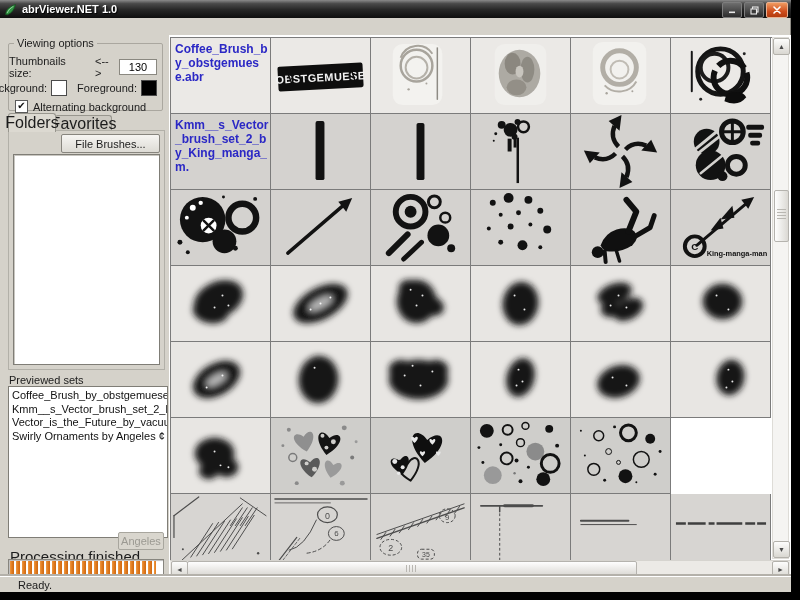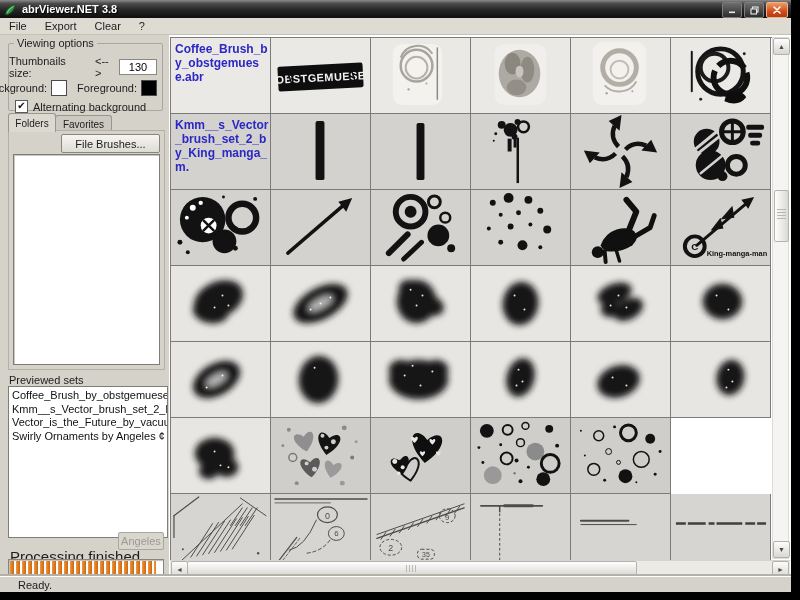--- a/index.html
+++ b/index.html
@@ -30,21 +30,21 @@
   .vo-row{position:absolute;right:5px;font-size:11px;color:#1c1c1c;display:flex;align-items:center}
   #thumb-row{top:11px}
   #thumb-input{width:36px;height:14px;border:1px solid #8a8880;font-size:11px;text-align:center;
     margin-left:4px;padding:0;background:#fff;font-family:"Liberation Sans",sans-serif}
   #color-row{top:36px}
   .swatch{width:14px;height:14px;border:1px solid #4a4a4a;margin:0 10px 0 4px}
   #check-row{position:absolute;left:6px;top:56px;display:flex;align-items:center;font-size:11px;color:#1c1c1c}
   #alt-check{width:11px;height:11px;background:#fff;border:1px solid #5a5a5a;font-size:10px;line-height:10px;
     text-align:center;margin-right:5px;color:#111}
   
-  .tab{position:absolute;font-size:10px;color:#1c1c1c;display:flex;align-items:center;justify-content:center;
+  .tab{position:absolute;font-size:16px;color:#1c1c1c;display:flex;align-items:center;justify-content:center;
     border:1px solid #98968e;border-bottom:none;border-radius:3px 3px 0 0;background:#ccc9c1}
   #tab-folders{left:8px;top:78px;width:46px;height:18px;background:#dcd9d1;z-index:3}
   #tab-favorites{left:55px;top:80px;width:55px;height:16px}
   #tab-panel{position:absolute;left:8px;top:95px;width:155px;height:238px;border:1px solid #b2b0a8;background:#d5d2ca}
   #load-btn{position:absolute;right:4px;top:3px;width:97px;height:17px;font-size:11px;color:#1c1c1c;
     background:linear-gradient(#f6f5f2,#dddbd5);border:1px solid #87857e;border-radius:2px;
     display:flex;align-items:center;justify-content:center}
   #folder-tree{position:absolute;left:4px;top:23px;right:4px;bottom:4px;background:#fff;
     border:1px solid #7f7d76;box-shadow:inset 1px 1px 0 #c9c7c1}
   
@@ -95,47 +95,41 @@
 </head>
 <body>
 
 <div id="window">
 
   <div id="titlebar">
     <svg id="app-icon" viewBox="0 0 13 13">
       <path d="M1.5,11.5 Q2,4.5 11.5,1.5 Q10,9 3.5,11.8 Z" fill="#2f9441" stroke="#17511f" stroke-width="0.8"></path>
       <path d="M3,10 Q5,5.5 9.5,3.2" stroke="#bfe8c4" stroke-width="0.7" fill="none"></path>
     </svg>
-    <span id="title-text">abrViewer.NET 3.8</span>
+    <span id="title-text">abrViewer.NET 1.0</span>
     <div id="winbtns">
       <div class="winbtn">
         <svg width="8" height="8" viewBox="0 0 8 8">
             <rect x="1" y="5.5" width="6" height="1.6" fill="#e8e8e8"></rect>
           </svg>
       </div>
       <div class="winbtn">
         <svg width="9" height="9" viewBox="0 0 9 9">
             <rect x="2.5" y="1" width="5.5" height="5" fill="none" stroke="#e8e8e8" stroke-width="1.1"></rect>
             <rect x="1" y="3" width="5.5" height="5" fill="#3a3a3a" stroke="#e8e8e8" stroke-width="1.1"></rect>
           </svg>
       </div>
       <div class="winbtn close">
         <svg width="8" height="8" viewBox="0 0 8 8">
             <path d="M1,1 L7,7 M7,1 L1,7" stroke="#fff" stroke-width="1.6" stroke-linecap="round"></path>
           </svg>
       </div>
     </div>
   </div>
 
-  <div id="menubar">
-    <span class="menu-item">File</span>
-    <span class="menu-item">Export</span>
-    <span class="menu-item">Clear</span>
-    <span class="menu-item">?</span>
-  </div>
 
   <div id="sidebar">
     <div id="viewing-options">
       <span class="grouptitle">Viewing options</span>
       <div class="vo-row" id="thumb-row">
         <span>Thumbnails size:</span>
         <span style="margin-left:4px">&lt;--&gt;</span>
         <input id="thumb-input" value="130" style="">
       </div>
       <div class="vo-row" id="color-row">

